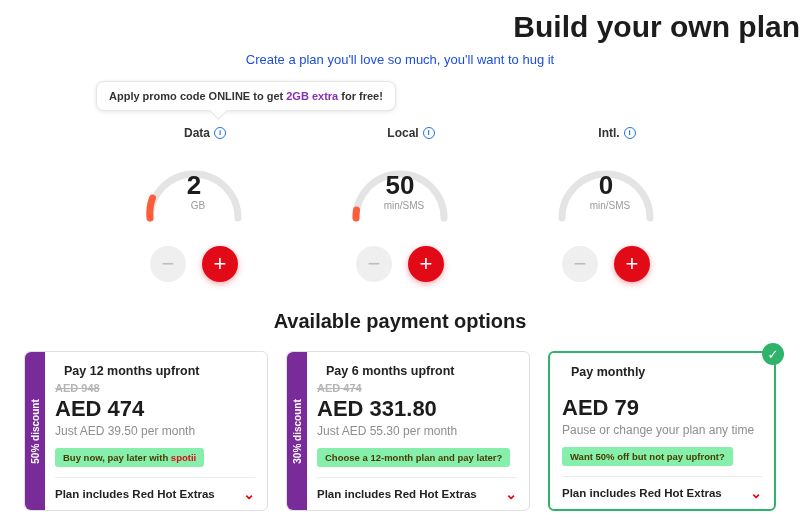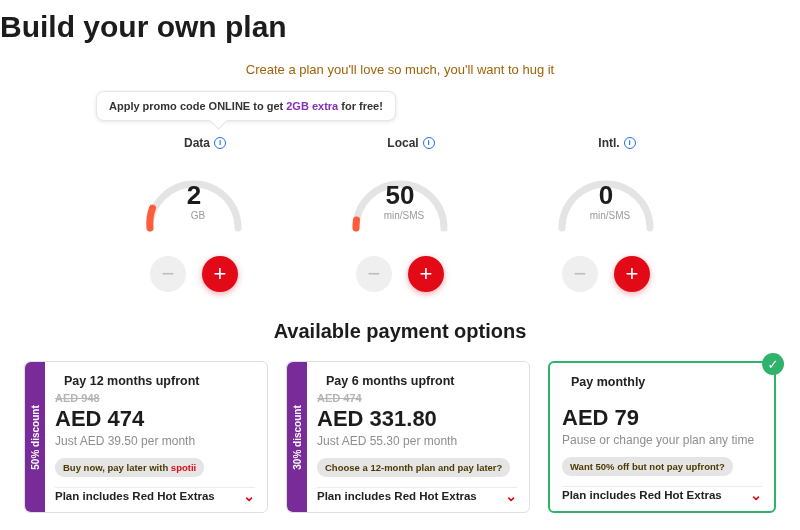--- a/index.html
+++ b/index.html
@@ -6,31 +6,31 @@
   body {
     font-family: -apple-system, BlinkMacSystemFont, "Segoe UI", Arial, sans-serif;
     background: #fff;
     width: 800px;
     height: 530px;
     overflow: hidden;
     color: #222;
   }
   .wrap { width: 100%; }
   h1 {
-    text-align: left;
+    text-align: right;
     font-size: 30px;
     font-weight: 700;
     margin-top: 10px;
     color: #1c1c1c;
   }
   .subtitle {
     text-align: center;
     font-size: 13px;
-    color: #a16207;
-    margin-top: 18px;
+    color: #1d4ed8;
+    margin-top: 8px;
   }
   
   .promo {
     position: relative;
     display: inline-block;
     margin: 14px 0 0 96px;
     background: #fff;
     border: 1px solid #e6e6e6;
     border-radius: 8px;
     box-shadow: 0 1px 4px rgba(0,0,0,0.1);
@@ -196,33 +196,33 @@
     margin-top: 2px;
     color: #1c1c1c;
   }
   .permonth {
     font-size: 12px;
     color: #8e8e8e;
     margin-top: 2px;
   }
   .yellow-pill {
     display: inline-block;
-    background: #e5e5e5;
+    background: #86efac;
     color: #4b3a00;
     font-size: 9.5px;
     font-weight: 600;
     padding: 4px 8px;
-    border-radius: 9px;
+    border-radius: 3px;
     margin-top: 10px;
   }
   .spotii { color: #e20a17; font-weight: 700; }
   .extras-row {
     border-top: 1px solid #ececec;
     margin-top: 10px;
-    padding-top: 0;
+    padding-top: 8px;
     display: flex;
     justify-content: space-between;
     align-items: center;
     font-size: 11.5px;
     font-weight: 600;
     color: #222;
     cursor: pointer;
   }
   .chev {
     color: #e20a17;

